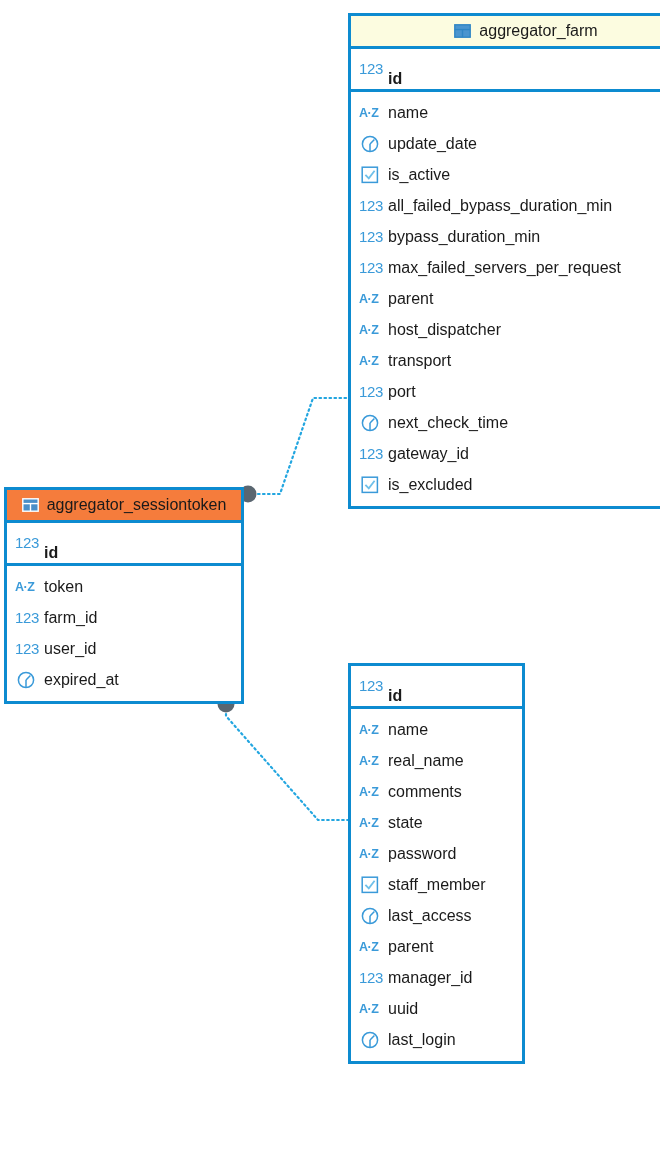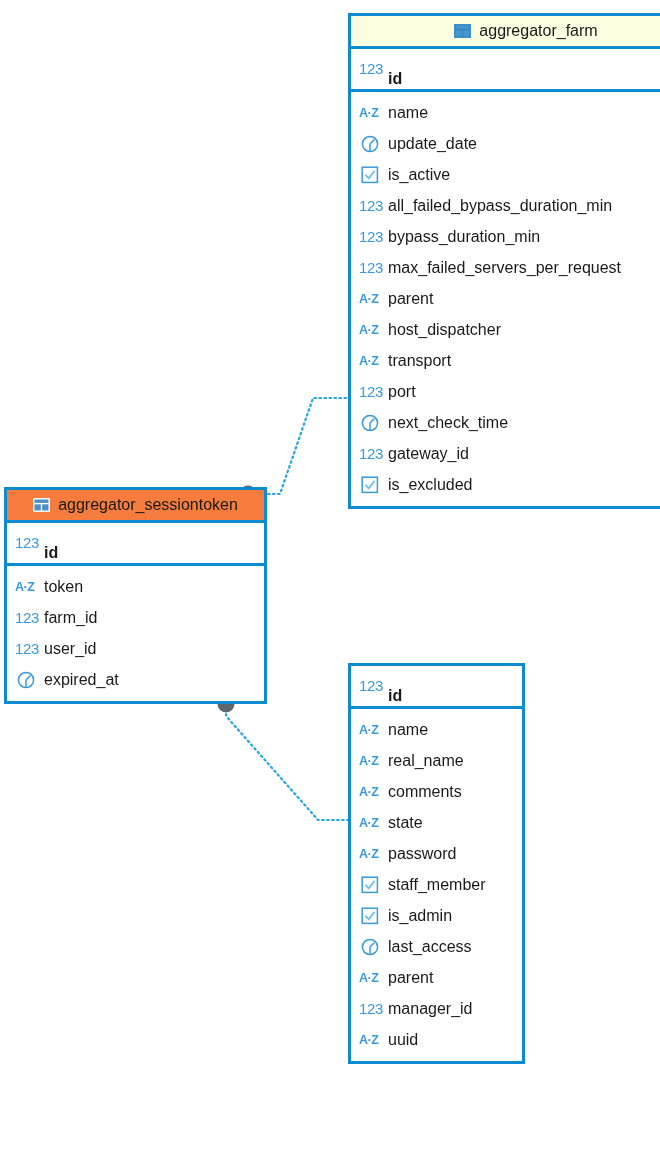--- a/index.html
+++ b/index.html
@@ -172,21 +172,21 @@
           <span class="dt">
             <svg class="dt-check" viewBox="0 0 20 20">
               <rect x="2.2" y="2.2" width="15.2" height="15.2" fill="none" stroke="#3a9ad9" stroke-width="1.5"></rect>
               <polyline points="5.4,9.8 8.8,13.4 14.6,5.8" fill="none" stroke="#6fc0ea" stroke-width="1.8"></polyline>
             </svg>
           </span>
           <span class="col-name">is_excluded</span>
         </div>
       </div>
     </div>
-    <div class="entity selected" style="left: 4px; top: 487px; width: 263px;">
+    <div class="entity selected" style="left: 4px; top: 487px; width: 240px;">
       <div class="entity-header">
         <span class="tbl-ico-wrap">
           <svg class="tbl-ico" viewBox="0 0 17 14">
             <rect x="0.8" y="0.8" width="15.4" height="12.4" fill="#4a8fc9" stroke="#ffffff" stroke-width="1.4"></rect>
             <line x1="0.8" y1="5.6" x2="16.2" y2="5.6" stroke="#ffffff" stroke-width="1.4"></line>
             <line x1="8.5" y1="5.6" x2="8.5" y2="13.2" stroke="#ffffff" stroke-width="1.4"></line>
           </svg>
         </span>
         <span class="entity-title">aggregator_sessiontoken</span>
       </div>
@@ -253,44 +253,45 @@
           <span class="dt">
             <svg class="dt-check" viewBox="0 0 20 20">
               <rect x="2.2" y="2.2" width="15.2" height="15.2" fill="none" stroke="#3a9ad9" stroke-width="1.5"></rect>
               <polyline points="5.4,9.8 8.8,13.4 14.6,5.8" fill="none" stroke="#6fc0ea" stroke-width="1.8"></polyline>
             </svg>
           </span>
           <span class="col-name">staff_member</span>
         </div>
         <div class="col-row">
           <span class="dt">
-            <svg class="dt-check" viewBox="0 0 20 20">
-              <rect x="2.2" y="2.2" width="15.2" height="15.2" fill="none" stroke="#3a9ad9" stroke-width="1.5"></rect>
-              <polyline points="5.4,9.8 8.8,13.4 14.6,5.8" fill="none" stroke="#6fc0ea" stroke-width="1.8"></polyline>
-            </svg>
-          </span>
-          <span class="col-name">is_admin</span>
-        </div>
-        <div class="col-row">
-          <span class="dt">
             <svg class="dt-clock" viewBox="0 0 20 20">
               <circle cx="10" cy="10" r="7.6" fill="none" stroke="#3a9ad9" stroke-width="1.5"></circle>
               <line x1="10" y1="10" x2="14.4" y2="5.4" stroke="#3a9ad9" stroke-width="1.5"></line>
               <line x1="10" y1="10" x2="10" y2="17.6" stroke="#3a9ad9" stroke-width="1.5"></line>
             </svg>
           </span>
           <span class="col-name">last_access</span>
         </div>
         <div class="col-row">
           <span class="dt dt-txt">A·Z</span>
           <span class="col-name">parent</span>
         </div>
         <div class="col-row">
           <span class="dt dt-num">123</span>
           <span class="col-name">manager_id</span>
         </div>
         <div class="col-row">
           <span class="dt dt-txt">A·Z</span>
           <span class="col-name">uuid</span>
+        </div>
+        <div class="col-row">
+          <span class="dt">
+            <svg class="dt-clock" viewBox="0 0 20 20">
+              <circle cx="10" cy="10" r="7.6" fill="none" stroke="#3a9ad9" stroke-width="1.5"></circle>
+              <line x1="10" y1="10" x2="14.4" y2="5.4" stroke="#3a9ad9" stroke-width="1.5"></line>
+              <line x1="10" y1="10" x2="10" y2="17.6" stroke="#3a9ad9" stroke-width="1.5"></line>
+            </svg>
+          </span>
+          <span class="col-name">last_login</span>
         </div>
       </div>
     </div>
   </div>
 
 </body></html>

